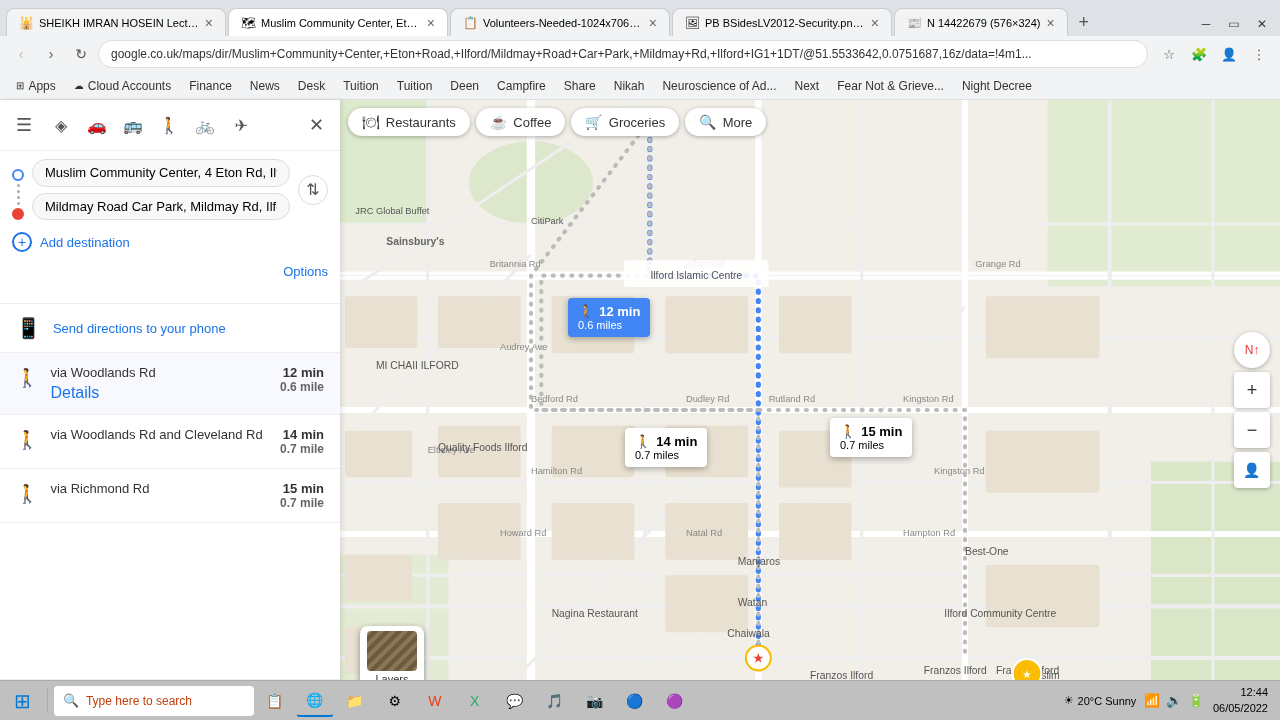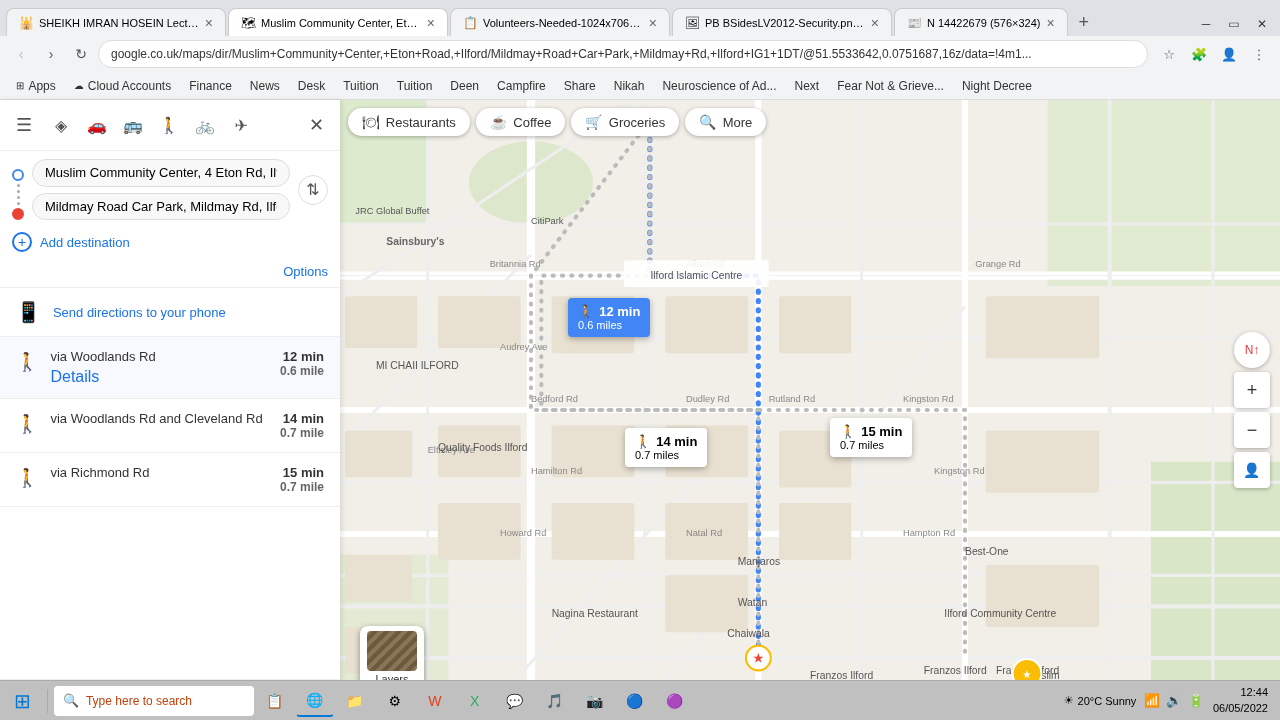--- a/index.html
+++ b/index.html
@@ -44,21 +44,21 @@
     .route-inputs { padding: 8px 12px; background: white; }
     .input-dot { width: 12px; height: 12px; border-radius: 50%; border: 2px solid #aaa; background: white; flex-shrink: 0; }
     .input-dot.start { border-color: #4285f4; }
     .input-dot.end { background: #ea4335; border-color: #ea4335; }
     .dot-sm { width: 3px; height: 3px; border-radius: 50%; background: #aaa; }
     .route-input { flex: 1; height: 36px; border-radius: 20px; border: 1px solid #ddd; padding: 0 12px; font-size: 13px; background: #f8f8f8; outline: none; }
     .swap-btn { width: 30px; height: 30px; border-radius: 50%; display: flex; align-items: center; justify-content: center; cursor: pointer; color: #555; font-size: 16px; border: 1px solid #ddd; background: white; flex-shrink: 0; }
     .add-dest { display: flex; align-items: center; gap: 8px; padding: 4px 12px 8px; cursor: pointer; color: #1a73e8; font-size: 13px; }
     .add-icon { width: 20px; height: 20px; border-radius: 50%; border: 2px solid #1a73e8; display: flex; align-items: center; justify-content: center; font-size: 14px; color: #1a73e8; }
 
-    .options-row { display: flex; justify-content: flex-end; padding: 4px 12px 8px; border-bottom: 1px solid #eee; }
+    .options-row { display: flex; justify-content: flex-end; padding: 4px 12px 24px; border-bottom: 1px solid #eee; }
     .options-btn { color: #1a73e8; font-size: 13px; cursor: pointer; background: none; border: none; }
 
     .send-directions { display: flex; align-items: center; gap: 12px; padding: 12px 16px; border-bottom: 1px solid #eee; }
     .send-icon { color: #1a73e8; font-size: 20px; }
     .send-text { color: #1a73e8; font-size: 13px; cursor: pointer; }
 
     .routes-list { flex: 1; overflow-y: auto; }
     .route-item { padding: 12px 16px; border-bottom: 1px solid #eee; display: flex; align-items: flex-start; gap: 12px; cursor: pointer; }
     .route-item.active { background: #f8f9ff; }
     .route-walk-icon { color: #333; font-size: 18px; margin-top: 2px; flex-shrink: 0; }

